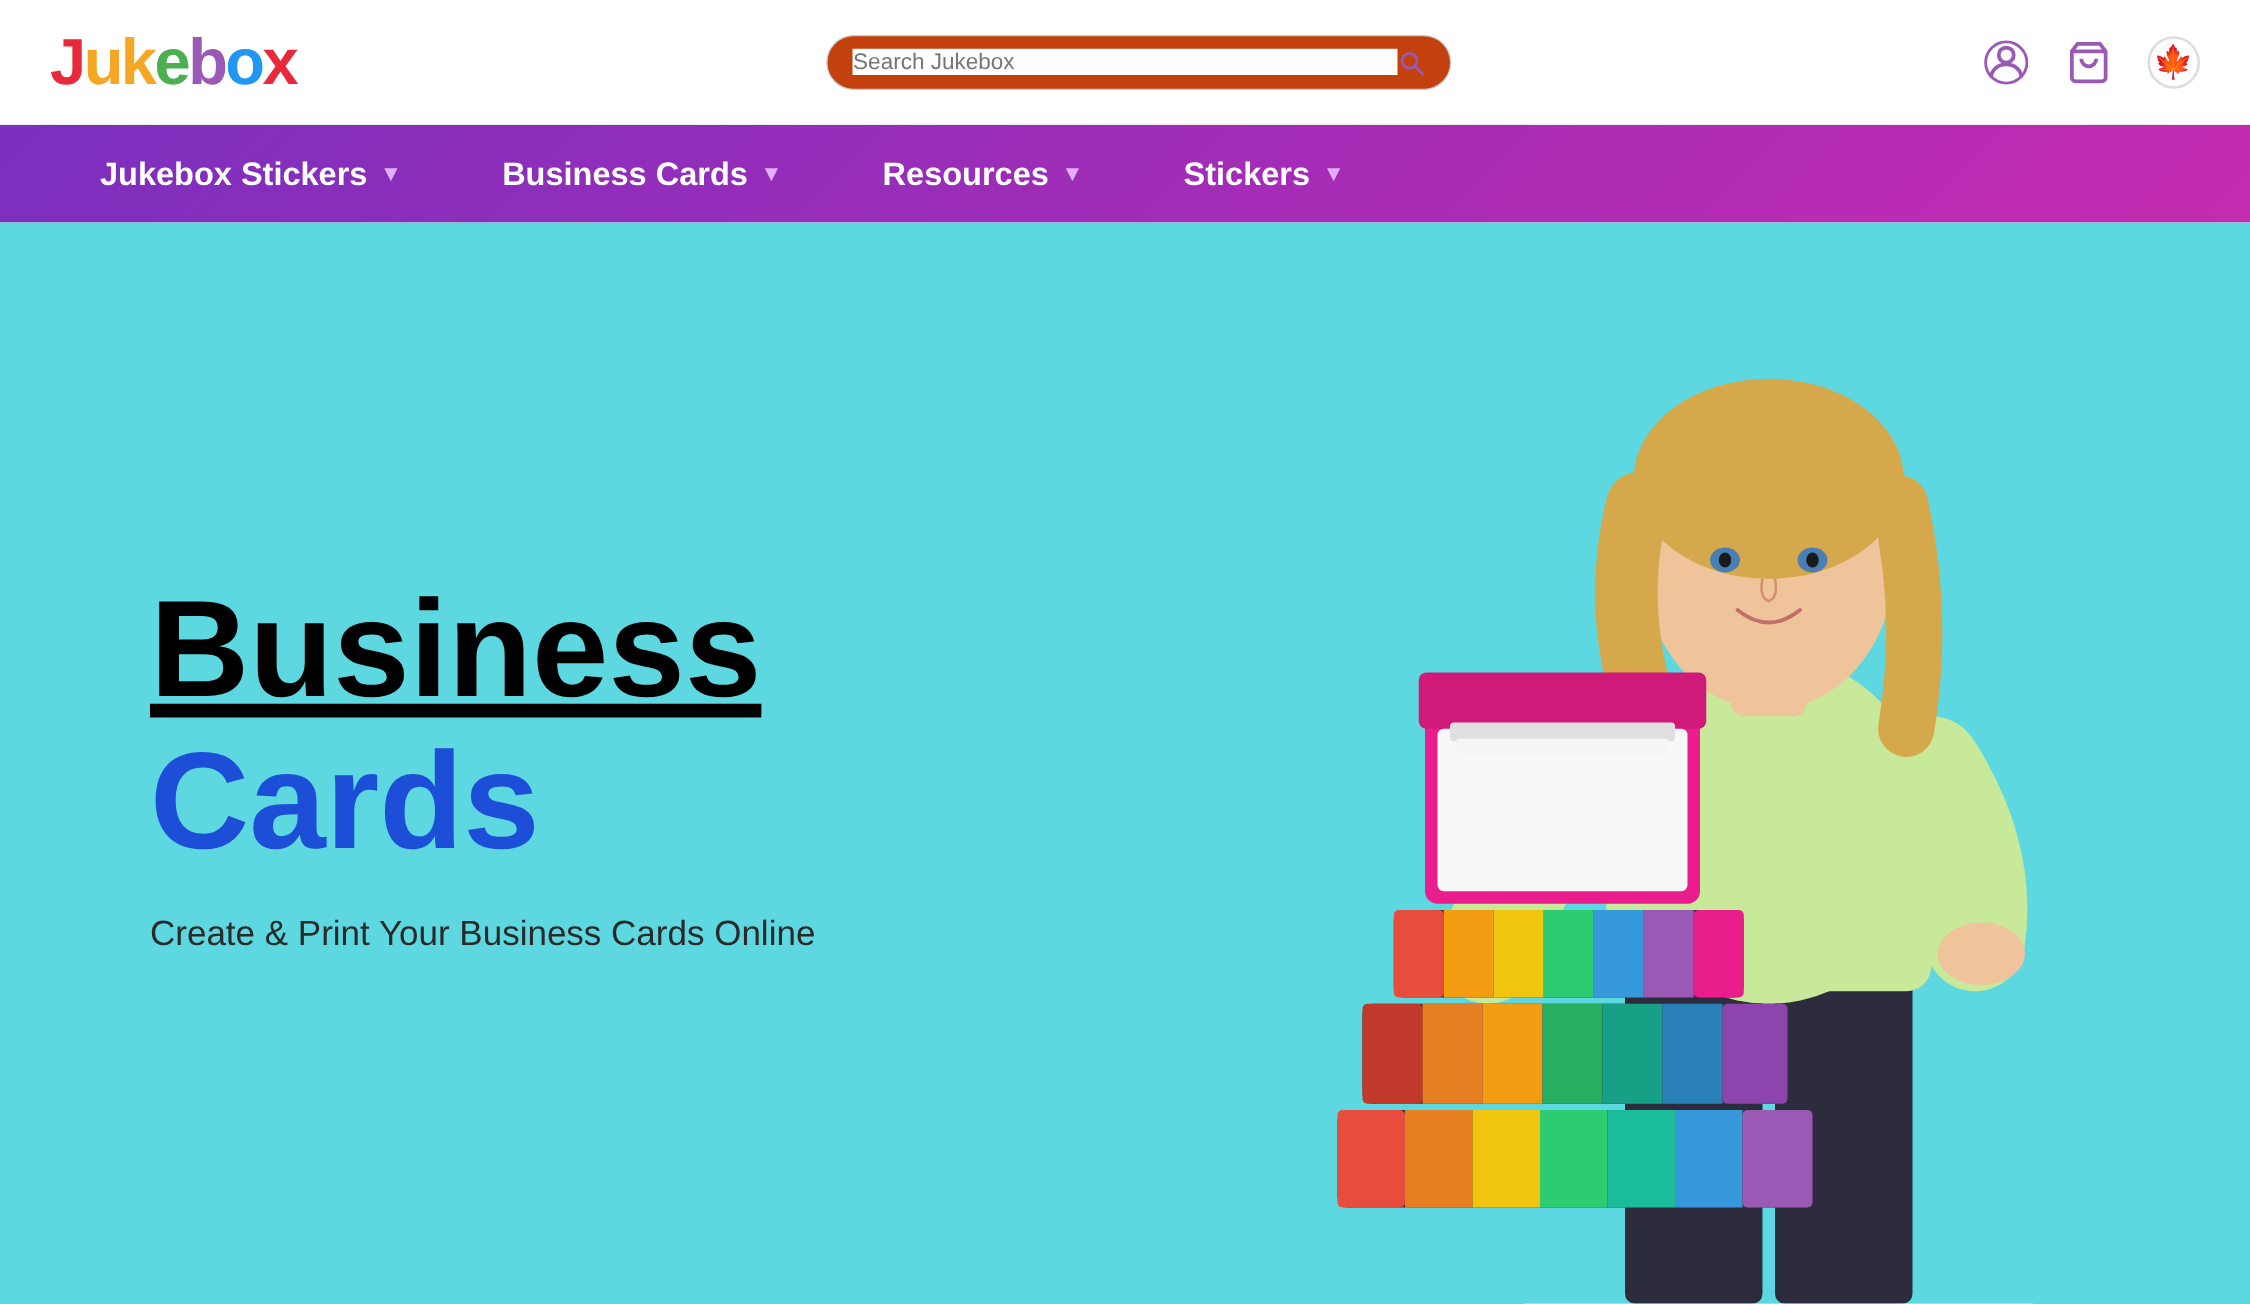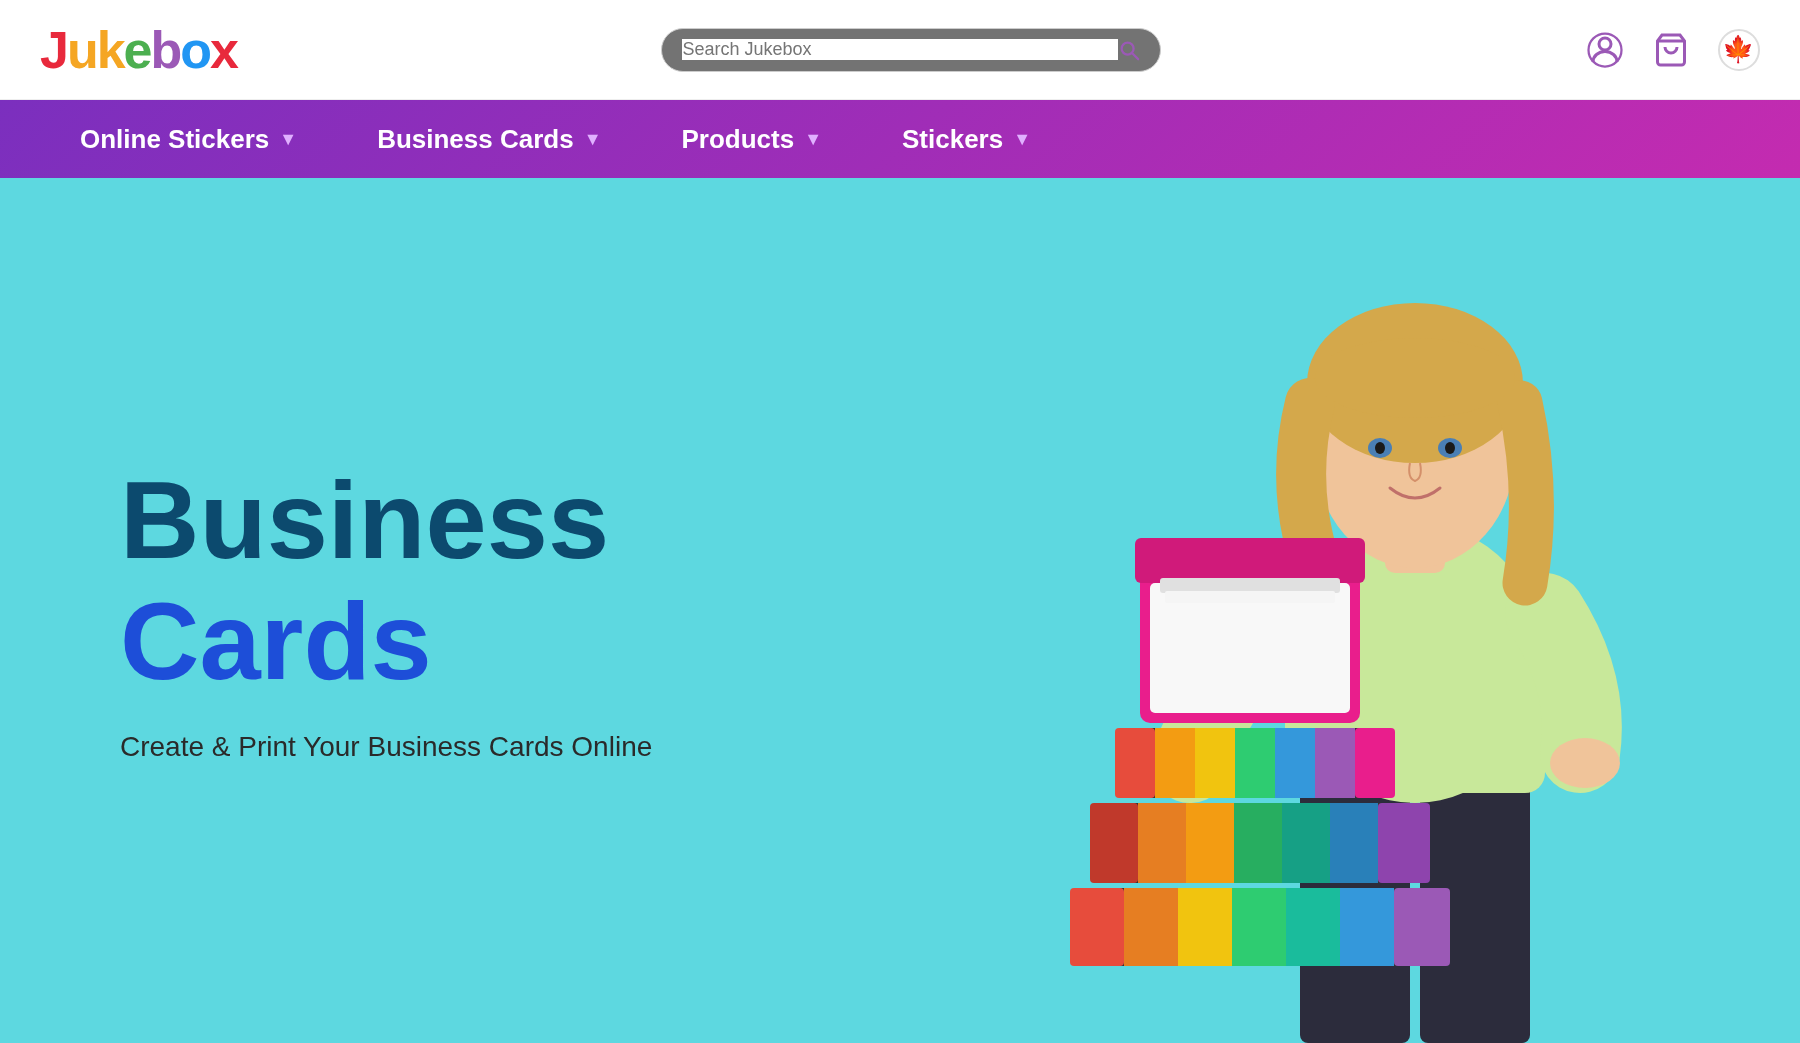--- a/index.html
+++ b/index.html
@@ -32,21 +32,21 @@
     .logo-o { color: #2196f3; }
     .logo-x { color: #e8293c; }
 
     .search-bar {
       display: flex;
       align-items: center;
       border: 1.5px solid #ccc;
       border-radius: 25px;
       padding: 10px 20px;
       width: 500px;
-      background: #737373;
+      background: #c2410c;
     }
     .search-bar input {
       border: none;
       outline: none;
       font-size: 18px;
       flex: 1;
       color: #999;
     }
     .search-icon-svg {
       color: #9b59b6;
@@ -120,21 +120,21 @@
       z-index: 2;
       position: relative;
       max-width: 900px;
     }
     .hero-title {
       font-size: 110px;
       font-weight: 900;
       line-height: 1.1;
       margin-bottom: 30px;
     }
-    .hero-title-black { color: #0c4a6e; }
+    .hero-title-black { color: #000000; text-decoration: underline; }
     .hero-subtitle {
       font-size: 28px;
       color: #2a2a2a;
       font-weight: 400;
     }
 
     
     .woman-scene {
       position: absolute;
       right: 40px;
@@ -184,29 +184,29 @@
     </div>
 
     <div class="canada-flag">
       🍁
     </div>
   </div>
 </header>
 
 <nav class="nav">
   <div class="nav-item">
-    <span>Online Stickers</span>
+    <span>Jukebox Stickers</span>
     <span class="nav-chevron">▼</span>
   </div>
   <div class="nav-item">
     <span>Business Cards</span>
     <span class="nav-chevron">▼</span>
   </div>
   <div class="nav-item">
-    <span>Products</span>
+    <span>Resources</span>
     <span class="nav-chevron">▼</span>
   </div>
   <div class="nav-item">
     <span>Stickers</span>
     <span class="nav-chevron">▼</span>
   </div>
 </nav>
 
 <section class="hero" style="background-color: #5dd8e0;">
   <div class="hero-content">

